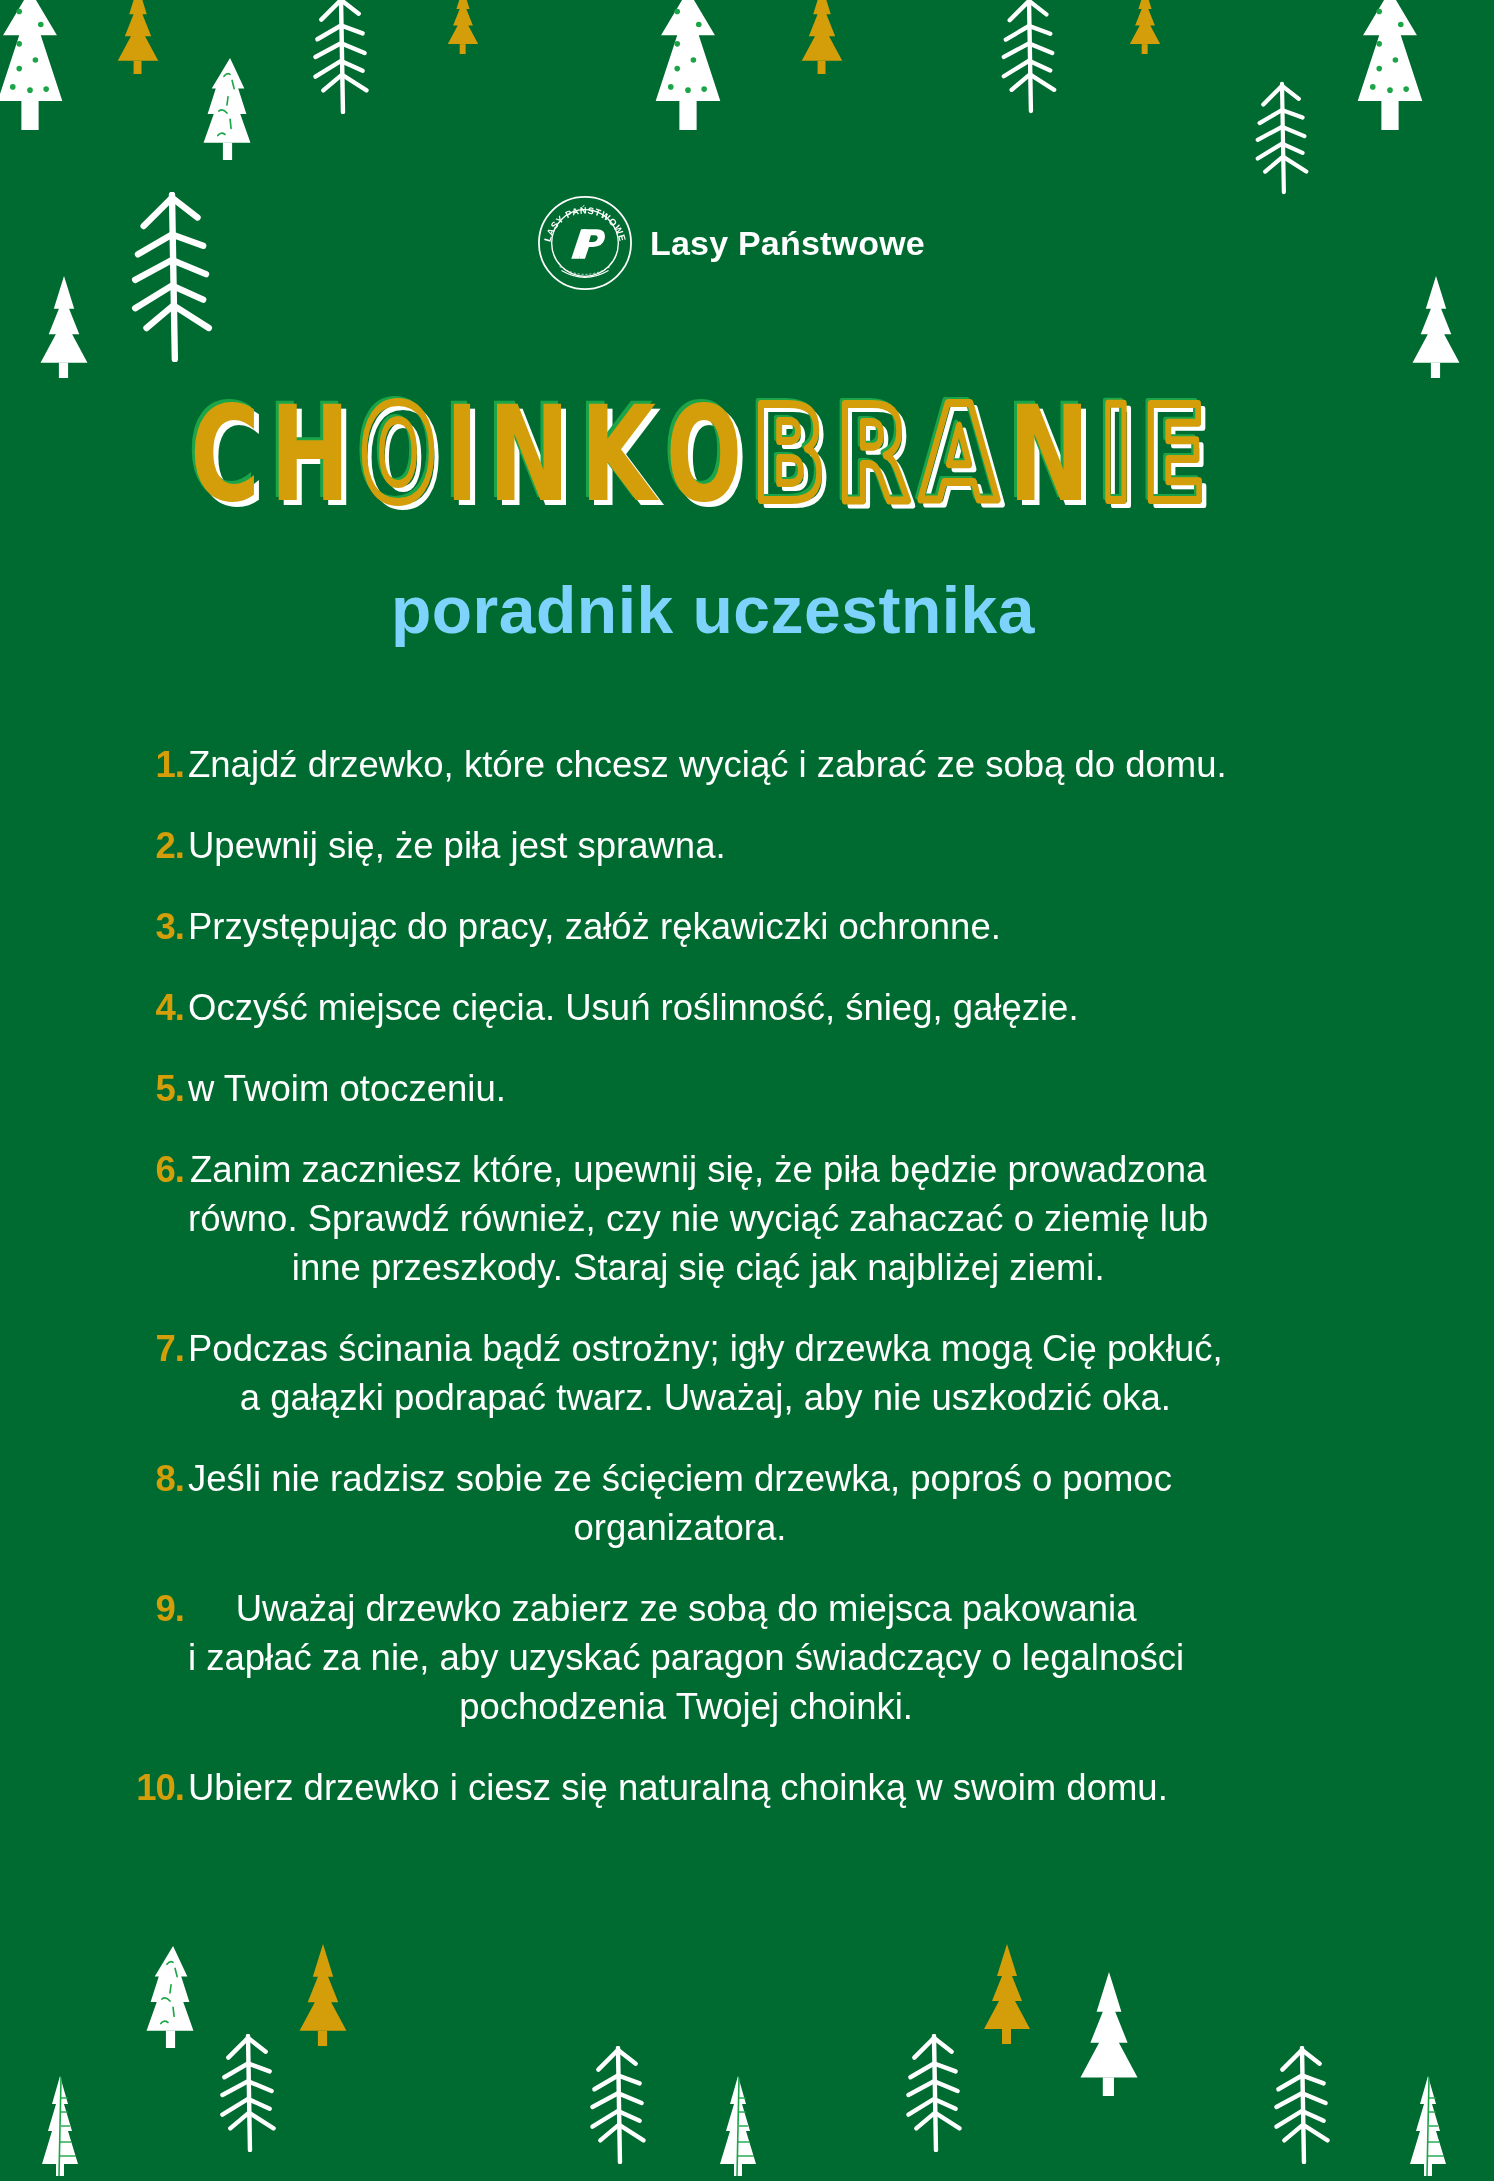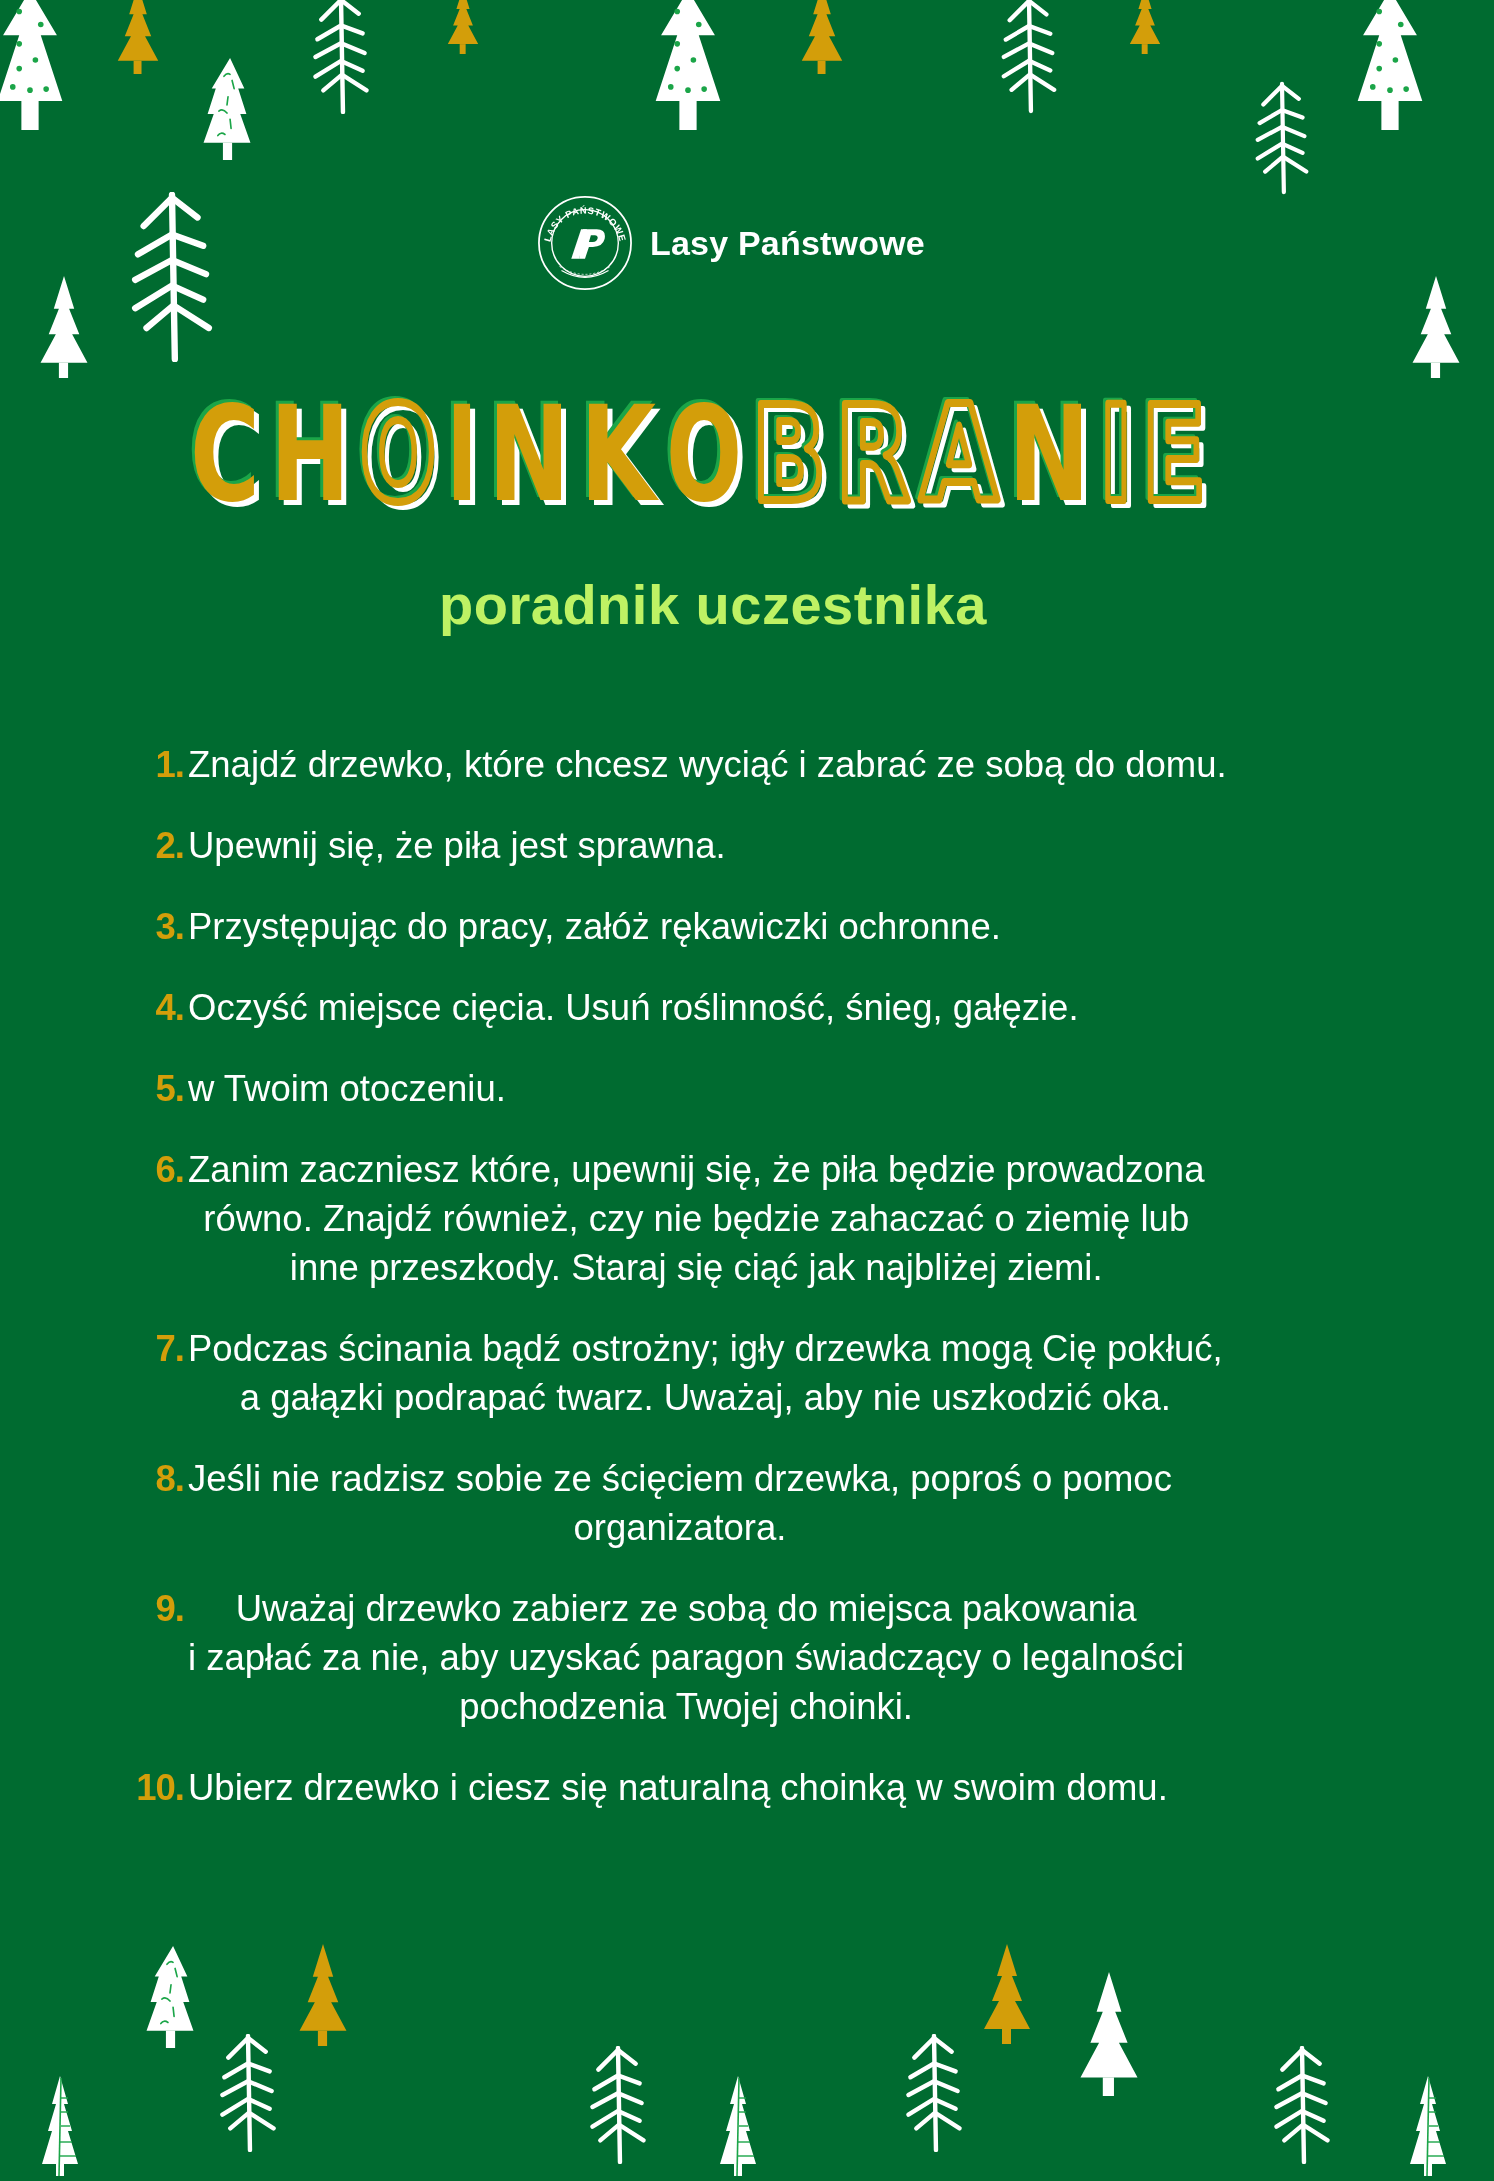--- a/index.html
+++ b/index.html
@@ -20,22 +20,22 @@
     color: #ffffff; font-weight: bold; font-size: 34px;
     margin-left: 16px; letter-spacing: 0.2px;
   }
   .title {
     position: absolute; left: 0; width: 1494px; top: 372px;
     text-align: center;
   }
   .title svg { display: block; margin: 0 auto; }
   .subtitle {
     position: absolute; left: 0; width: 1426px; top: 572px;
-    text-align: center; color: #bef264; font-weight: bold;
-    font-size: 56px; letter-spacing: 0.5px;
+    text-align: center; color: #7dd3fc; font-weight: bold;
+    font-size: 66px; letter-spacing: 0.5px;
   }
   .steps {
     position: absolute; left: 120px; top: 740px; width: 1280px;
     margin: 0; padding: 0; list-style: none;
   }
   .step {
     display: flex; align-items: flex-start;
     font-size: 36.5px; line-height: 49px; color: #fff;
     margin-bottom: 32px;
   }
@@ -308,21 +308,21 @@
     <li class="step">
     <span class="step-num">5.</span>
     <span class="step-text">
         <span class="line">w Twoim otoczeniu.</span>
       </span>
   </li>
     <li class="step">
     <span class="step-num">6.</span>
     <span class="step-text">
         <span class="line">Zanim zaczniesz które, upewnij się, że piła będzie prowadzona</span>
-        <span class="line">równo. Znajdź również, czy nie będzie zahaczać o ziemię lub</span>
+        <span class="line">równo. Sprawdź również, czy nie wyciąć zahaczać o ziemię lub</span>
         <span class="line">inne przeszkody. Staraj się ciąć jak najbliżej ziemi.</span>
       </span>
   </li>
     <li class="step">
     <span class="step-num">7.</span>
     <span class="step-text">
         <span class="line">Podczas ścinania bądź ostrożny; igły drzewka mogą Cię pokłuć,</span>
         <span class="line">a gałązki podrapać twarz. Uważaj, aby nie uszkodzić oka.</span>
       </span>
   </li>

